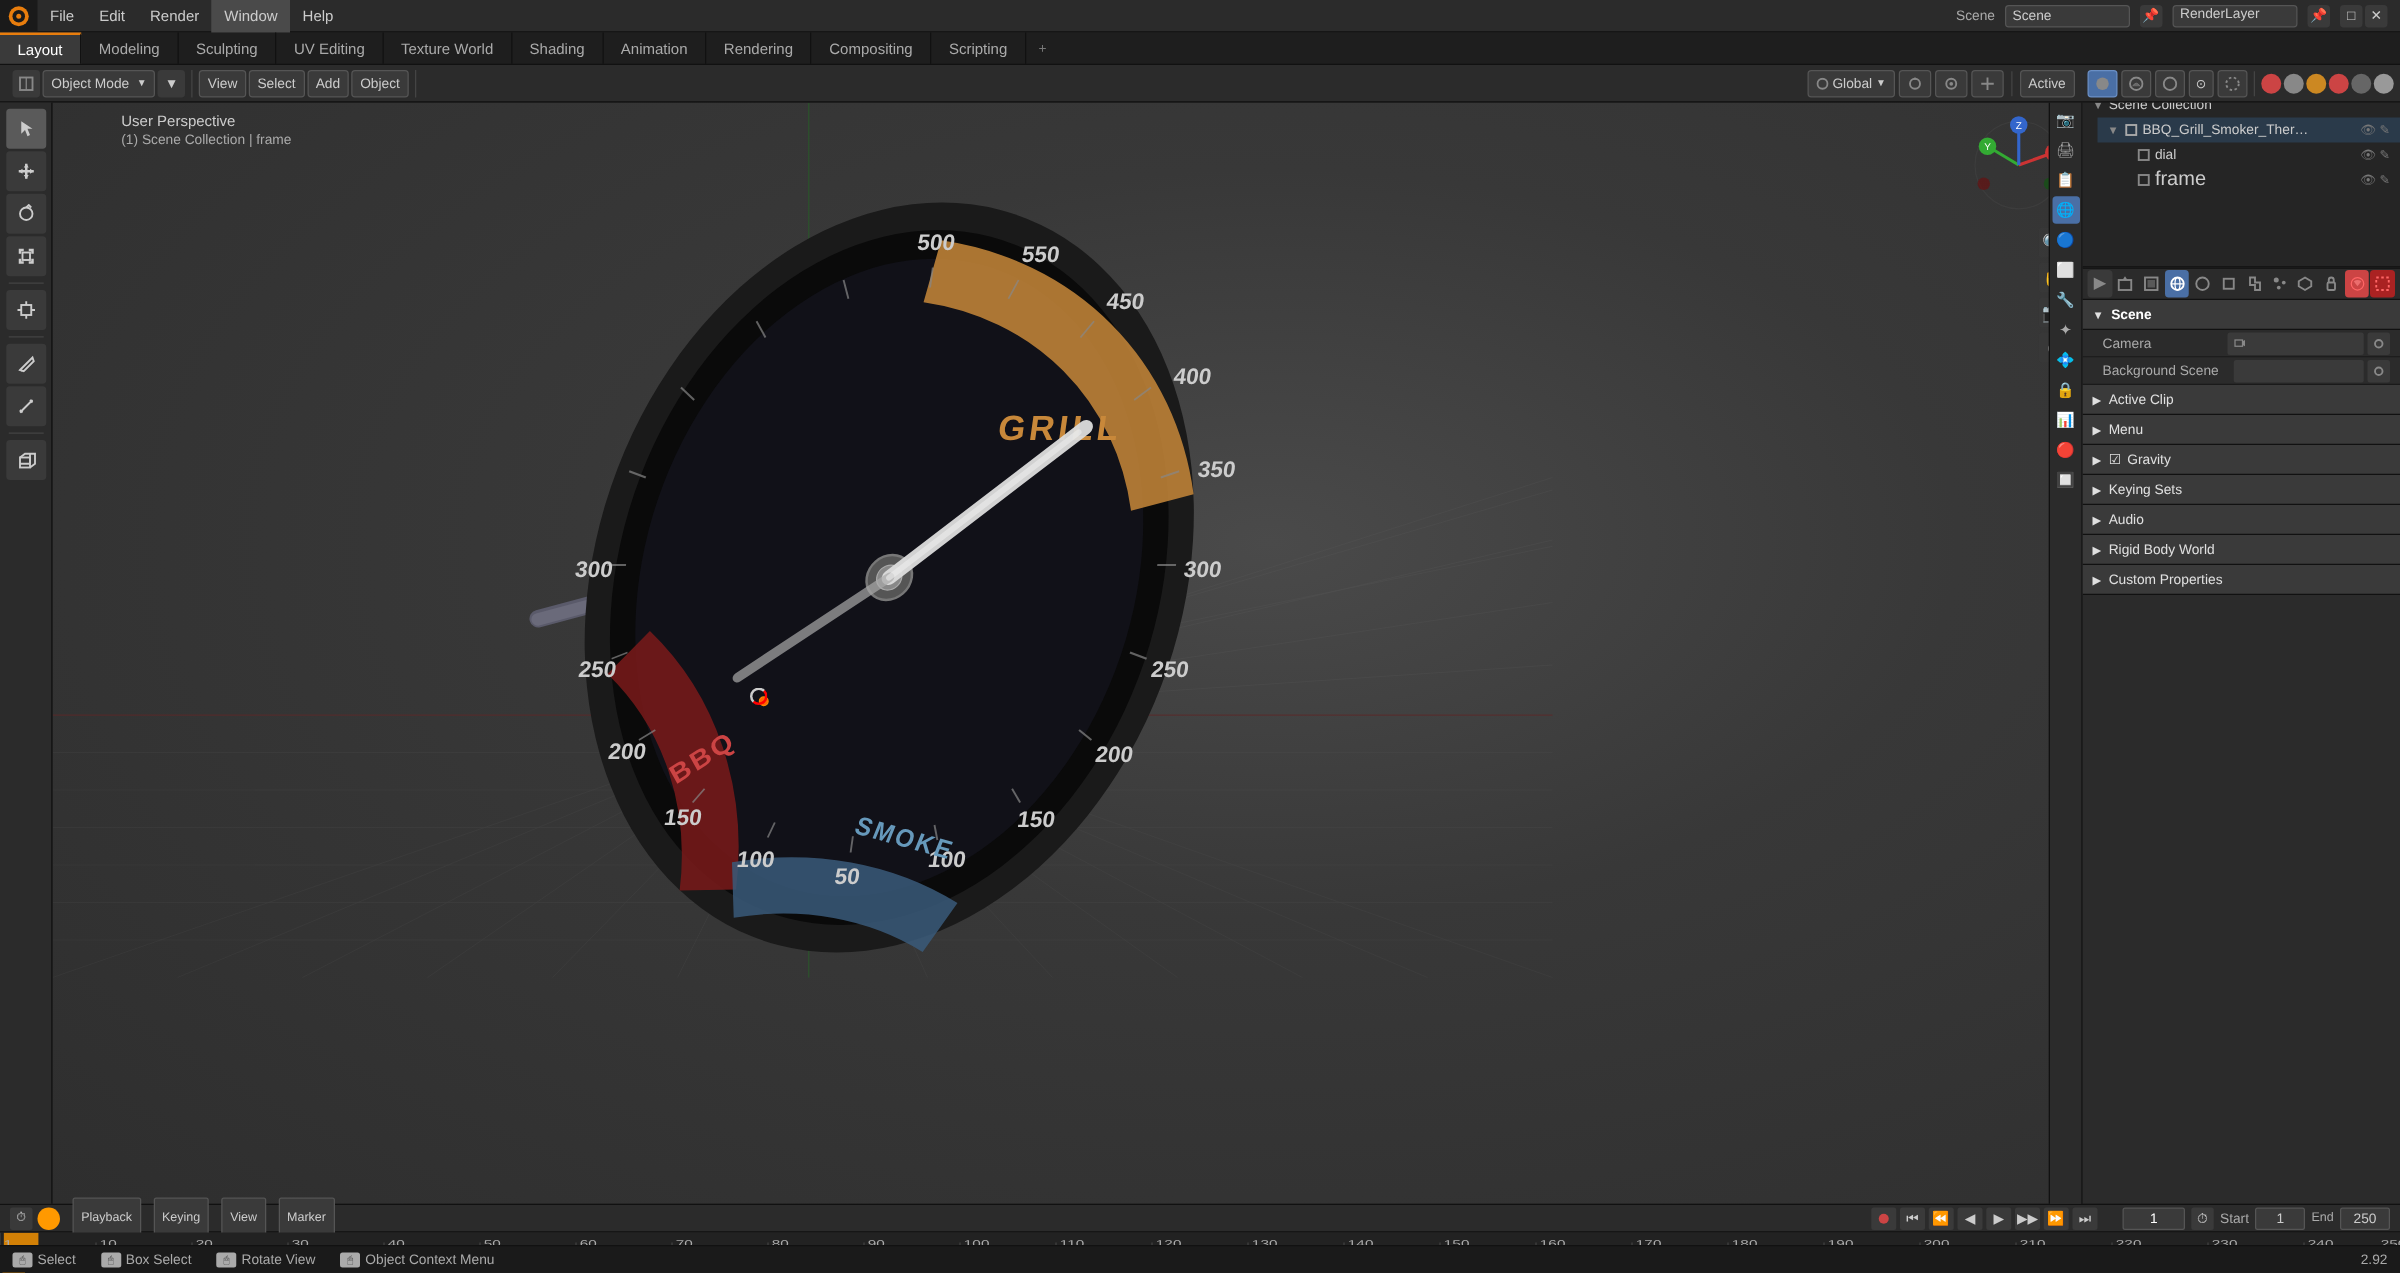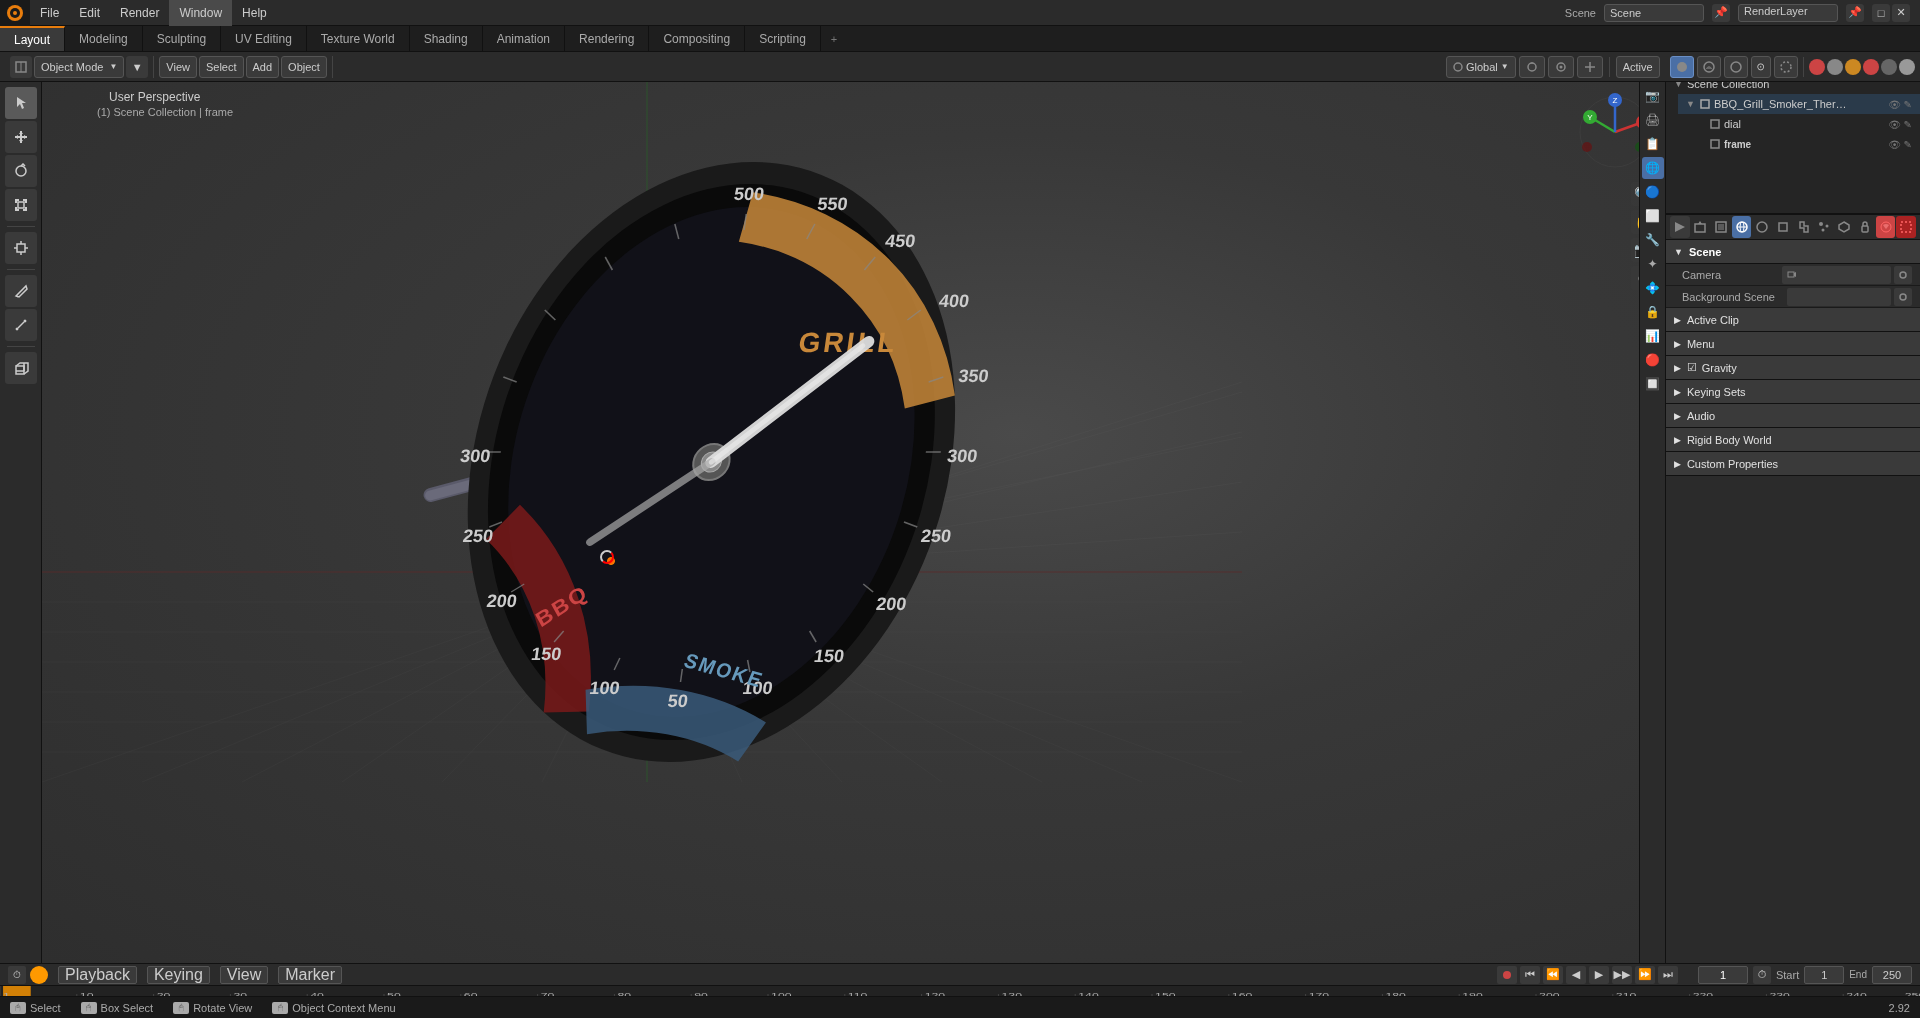--- a/index.html
+++ b/index.html
@@ -126,21 +126,21 @@
       height: 22px; background: #2b2b2b; display: flex; align-items: center;
       padding: 0 8px; gap: 10px; border-bottom: 1px solid #111;
     }
     #timeline-ruler {
       height: 16px; background: #222; position: relative; overflow: hidden;
       border-bottom: 1px solid #111;
     }
     #timeline-body {
       height: 17px; background: #1e1e1e; position: relative;
     }
-    .timeline-btn { padding: 0 6px; height: 18px; background: #3a3a3a; border: 1px solid #555; border-radius: 2px; color: #ccc; font-size: 16px; cursor: pointer; display: flex; align-items: center; }
+    .timeline-btn { padding: 16px 6px; height: 18px; background: #3a3a3a; border: 1px solid #555; border-radius: 2px; color: #ccc; font-size: 10px; cursor: pointer; display: flex; align-items: center; }
 
     
     #status-bar {
       position: absolute; bottom: 0; left: 0; right: 0; height: 22px;
       background: #1a1a1a; border-top: 1px solid #111;
       display: flex; align-items: center; padding: 0 10px; gap: 20px; font-size: 11px; color: #aaa;
     }
     .status-item { display: flex; align-items: center; gap: 4px; }
 
     
@@ -497,21 +497,21 @@
         <line x1="420" y1="360" x2="310" y2="440" stroke="#aaa" stroke-width="8" stroke-linecap="round" opacity="0.7"></line>
 
         <line x1="420" y1="360" x2="555" y2="244" stroke="#eee" stroke-width="5" stroke-linecap="round" opacity="0.6"></line>
       </g>
 
       <circle cx="420" cy="360" r="5" fill="#ff8800" transform="skewX(-8)" opacity="0"></circle>
     </svg>
   </div>
 
   <div id="viewport-info">
-    <div style="font-size:12px; color:#ccc;margin-left:12px;">User Perspective</div>
+    <div style="font-size:12px; color:#ccc;">User Perspective</div>
     <div style="font-size:11px; color:#aaa; margin-top:2px;">(1) Scene Collection | frame</div>
   </div>
 
   <div class="origin-dot" style="left: 565px; top: 475px;"></div>
 
   <div style="position:absolute; left:558px; top:468px; width:14px; height:14px; border: 2px solid #ccc; border-radius:50%; border-right-color:#f00; border-bottom-color:#f00;"></div>
 
   <div id="gizmo-area">
     <svg width="80" height="80" viewBox="0 0 80 80">
       <circle cx="40" cy="40" r="35" fill="none" stroke="#444" stroke-width="1" opacity="0.5"></circle>
@@ -574,21 +574,21 @@
           <rect x="2" y="2" width="8" height="8" fill="none" stroke="#888" stroke-width="1.5"></rect>
         </svg>
       <span style="color:#ccc; font-size:11px;">dial</span>
       <span style="margin-left:auto; font-size:10px; color:#777;">👁 ✎</span>
     </div>
     <div class="outliner-item outliner-indent2">
       <span class="expand-arrow" style="visibility:hidden;">▶</span>
       <svg width="12" height="12" viewBox="0 0 12 12" style="margin-right:3px;">
           <rect x="2" y="2" width="8" height="8" fill="none" stroke="#888" stroke-width="1.5"></rect>
         </svg>
-      <span style="color:#ccc; font-size:10px;font-weight:bold;">frame</span>
+      <span style="color:#ccc; font-size:16px;">frame</span>
       <span style="margin-left:auto; font-size:10px; color:#777;">👁 ✎</span>
     </div>
   </div>
 
   <div style="height:26px; background:#2b2b2b; display:flex; align-items:center; padding:0 4px; gap:1px; border-bottom:1px solid #111; border-top:1px solid #111;">
 
     <div style="width:22px; height:22px; border-radius:3px; display:flex; align-items:center; justify-content:center; cursor:pointer; background:#3a3a3a;">
       <svg width="14" height="14" viewBox="0 0 14 14">
           <path d="M2 2 L12 7 L2 12 Z" fill="#888"></path>
         </svg>

